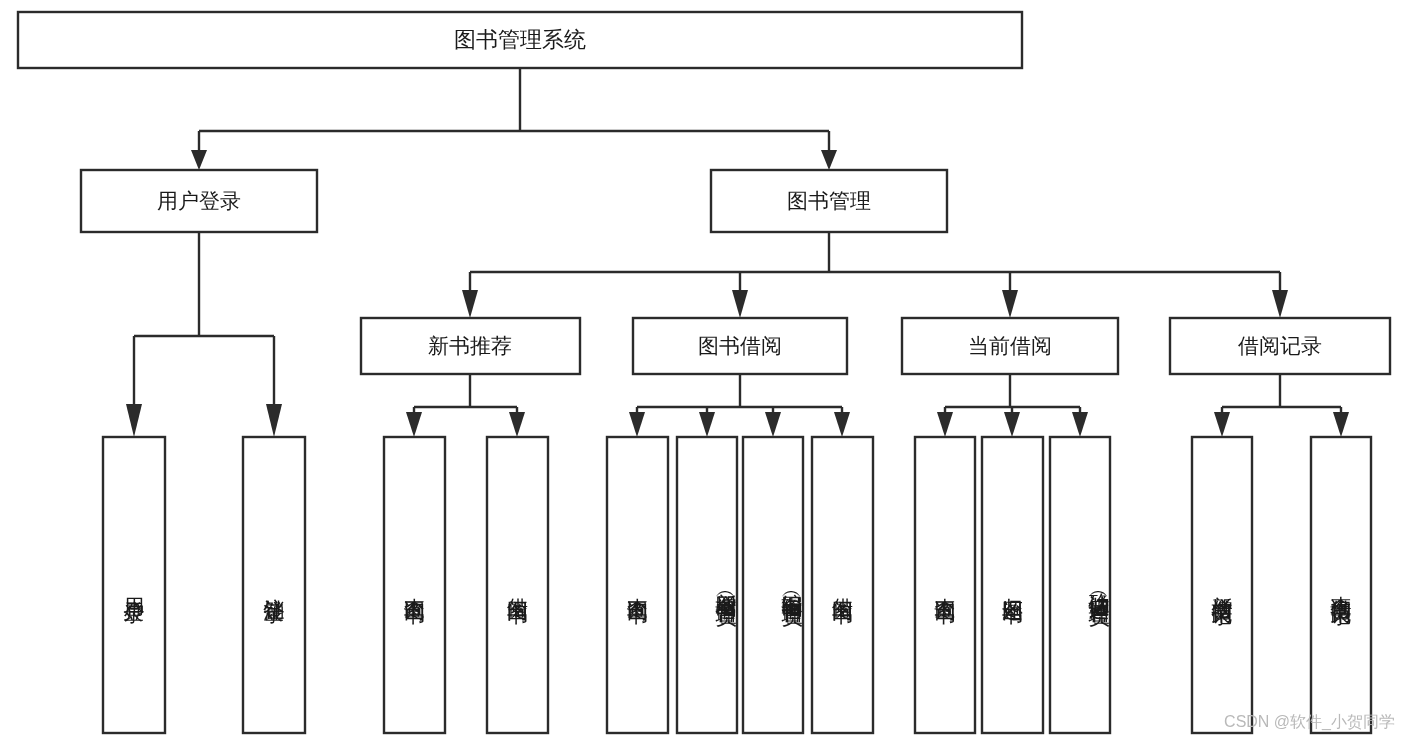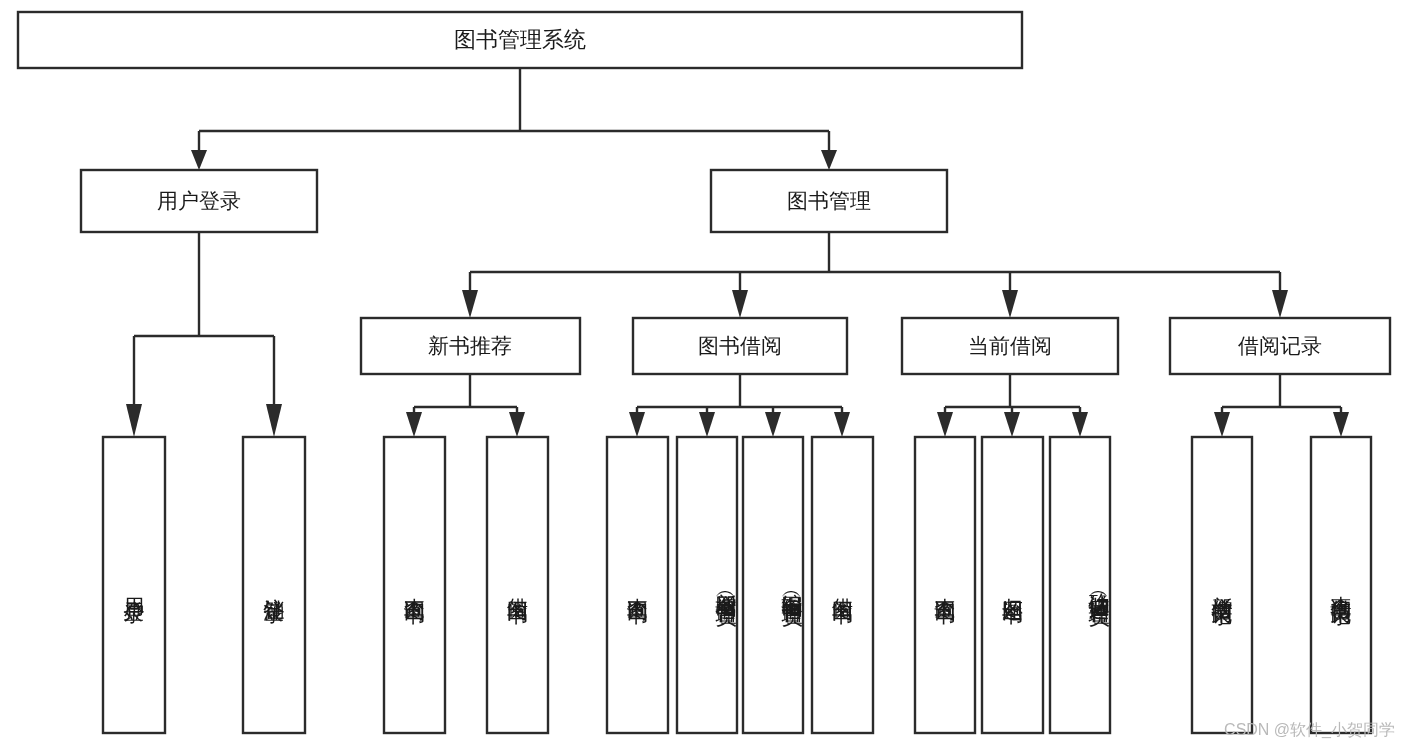--- a/index.html
+++ b/index.html
@@ -70,21 +70,21 @@
     font-size: 21px;
     color: #1a1a1a;
     line-height: 1.05;
     letter-spacing: 2px;
     white-space: nowrap;
     pointer-events: none;
   }
   .watermark {
     position: absolute;
     right: 10px;
-    bottom: 6px;
+    bottom: 14px;
     font-family: "Liberation Sans", "DejaVu Sans", sans-serif;
     font-size: 16px;
     color: #b9b9b9;
     white-space: nowrap;
   }
 </style>
 </head>
 <body>
 
 <div id="diagram-root">

